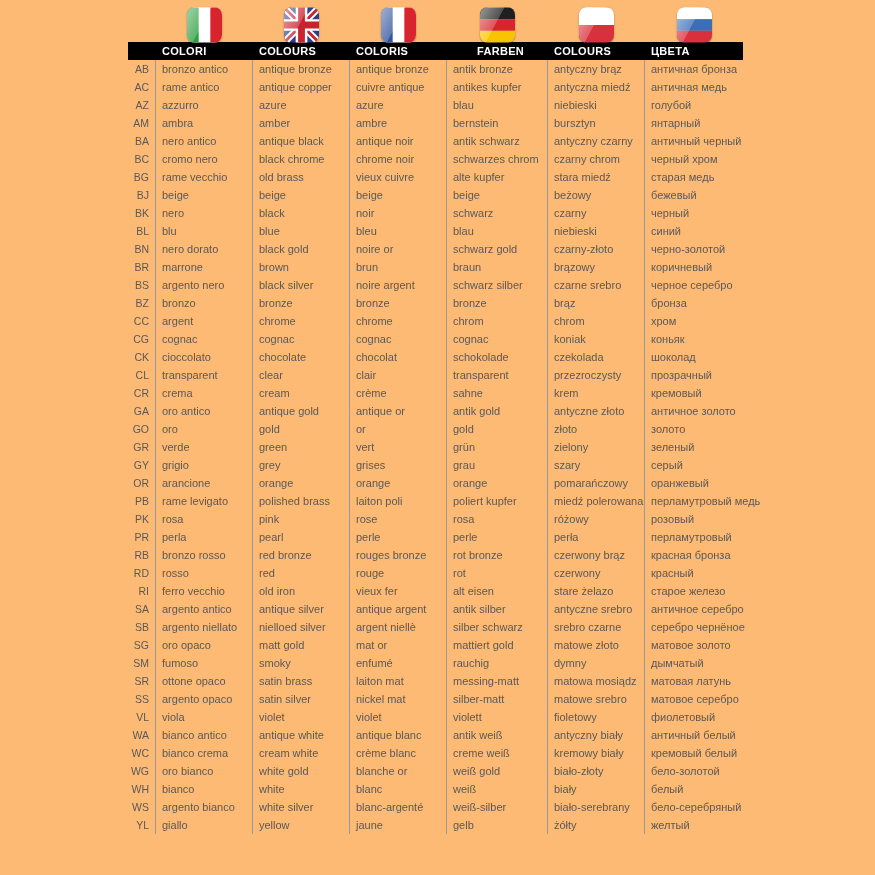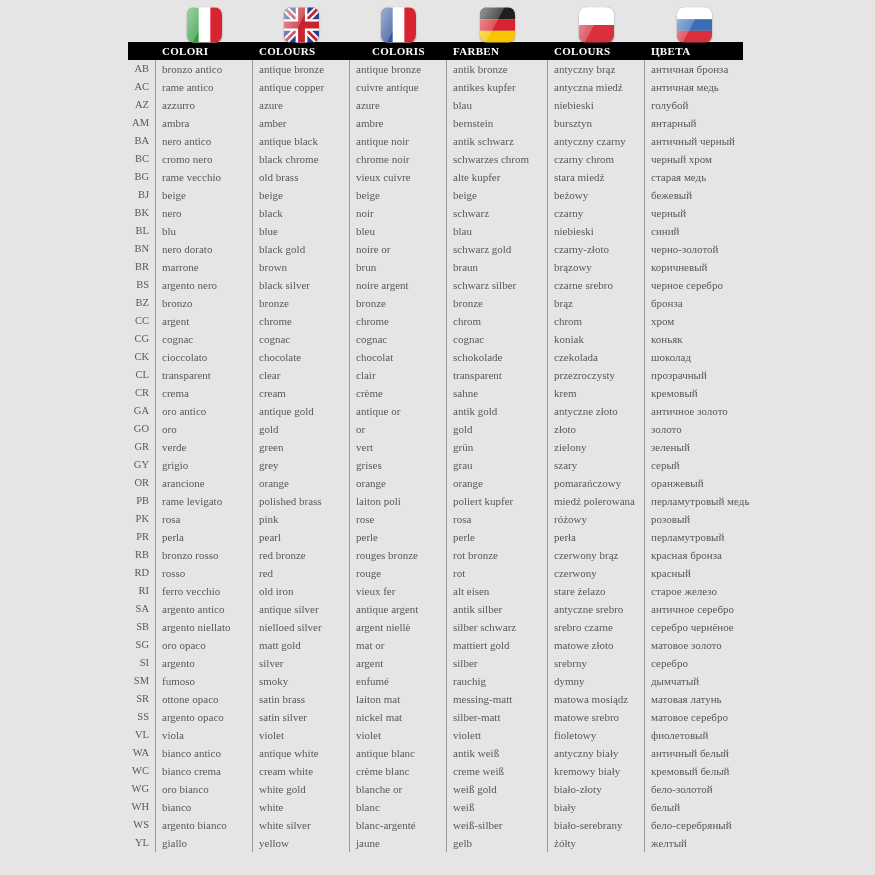--- a/index.html
+++ b/index.html
@@ -1,17 +1,17 @@
 <!DOCTYPE html>
 <html style="--header-bg: #000000; --text-color: #58595b; --separator: #999999;"><head>
 <meta charset="utf-8">
 <style>
   html,body{margin:0;padding:0;background:#fff;}
-  .page{position:relative;width:875px;height:875px;background:#e5e5e5;overflow:hidden;
-        font-family:Liberation Serif, serif;color:var(--text-color,#58595b);}
+  .page{position:relative;width:875px;height:875px;background:#fdba74;overflow:hidden;
+        font-family:Liberation Sans, sans-serif;color:var(--text-color,#58595b);}
   .sheet{position:absolute;left:128px;top:0;width:615px;}
   .grid-cols{display:grid;grid-template-columns:28px 97px 97px 97px 101px 97px 98px;}
 
   
   .flags-row{height:42px;align-items:end;}
   .flag{position:relative;width:35px;height:36px;border-radius:8px;overflow:hidden;
         justify-self:center;align-self:end;margin-bottom:-1px;
         box-shadow:0 1px 2px rgba(0,0,0,.35), inset 0 0 1px rgba(0,0,0,.4);}
   .flag svg{display:block;width:100%;height:100%;}
   .flag .gloss{position:absolute;left:0;top:0;right:0;bottom:0;border-radius:8px;
@@ -82,22 +82,22 @@
             <rect width="36" height="12" fill="#fff"></rect>
             <rect y="12" width="36" height="12" fill="#3a6fb8"></rect>
             <rect y="24" width="36" height="12" fill="#d8303c"></rect>
           </svg>
           <span class="gloss"></span>
         </div>
       </div>
     <div class="head-row grid-cols">
         <div class="hcell" style="grid-column: 2;">COLORI</div>
         <div class="hcell" style="grid-column: 3;">COLOURS</div>
-        <div class="hcell" style="grid-column: 4; margin-left: 16px;">COLORIS</div>
-        <div class="hcell" style="grid-column: 5;">FARBEN</div>
+        <div class="hcell" style="grid-column: 4;">COLORIS</div>
+        <div class="hcell" style="grid-column: 5; text-align: center;">FARBEN</div>
         <div class="hcell" style="grid-column: 6;">COLOURS</div>
         <div class="hcell" style="grid-column: 7;">ЦВЕТА</div>
       </div>
     <div>
         <div class="trow grid-cols">
           <div class="cell code">AB</div>
           <div class="cell lang">bronzo antico</div>
           <div class="cell lang">antique bronze</div>
           <div class="cell lang">antique bronze</div>
           <div class="cell lang">antik bronze</div>
@@ -386,29 +386,20 @@
         <div class="trow grid-cols">
           <div class="cell code">SG</div>
           <div class="cell lang">oro opaco</div>
           <div class="cell lang">matt gold</div>
           <div class="cell lang">mat or</div>
           <div class="cell lang">mattiert gold</div>
           <div class="cell lang">matowe złoto</div>
           <div class="cell lang">матовое золото</div>
         </div>
         <div class="trow grid-cols">
-          <div class="cell code">SI</div>
-          <div class="cell lang">argento</div>
-          <div class="cell lang">silver</div>
-          <div class="cell lang">argent</div>
-          <div class="cell lang">silber</div>
-          <div class="cell lang">srebrny</div>
-          <div class="cell lang">серебро</div>
-        </div>
-        <div class="trow grid-cols">
           <div class="cell code">SM</div>
           <div class="cell lang">fumoso</div>
           <div class="cell lang">smoky</div>
           <div class="cell lang">enfumé</div>
           <div class="cell lang">rauchig</div>
           <div class="cell lang">dymny</div>
           <div class="cell lang">дымчатый</div>
         </div>
         <div class="trow grid-cols">
           <div class="cell code">SR</div>

